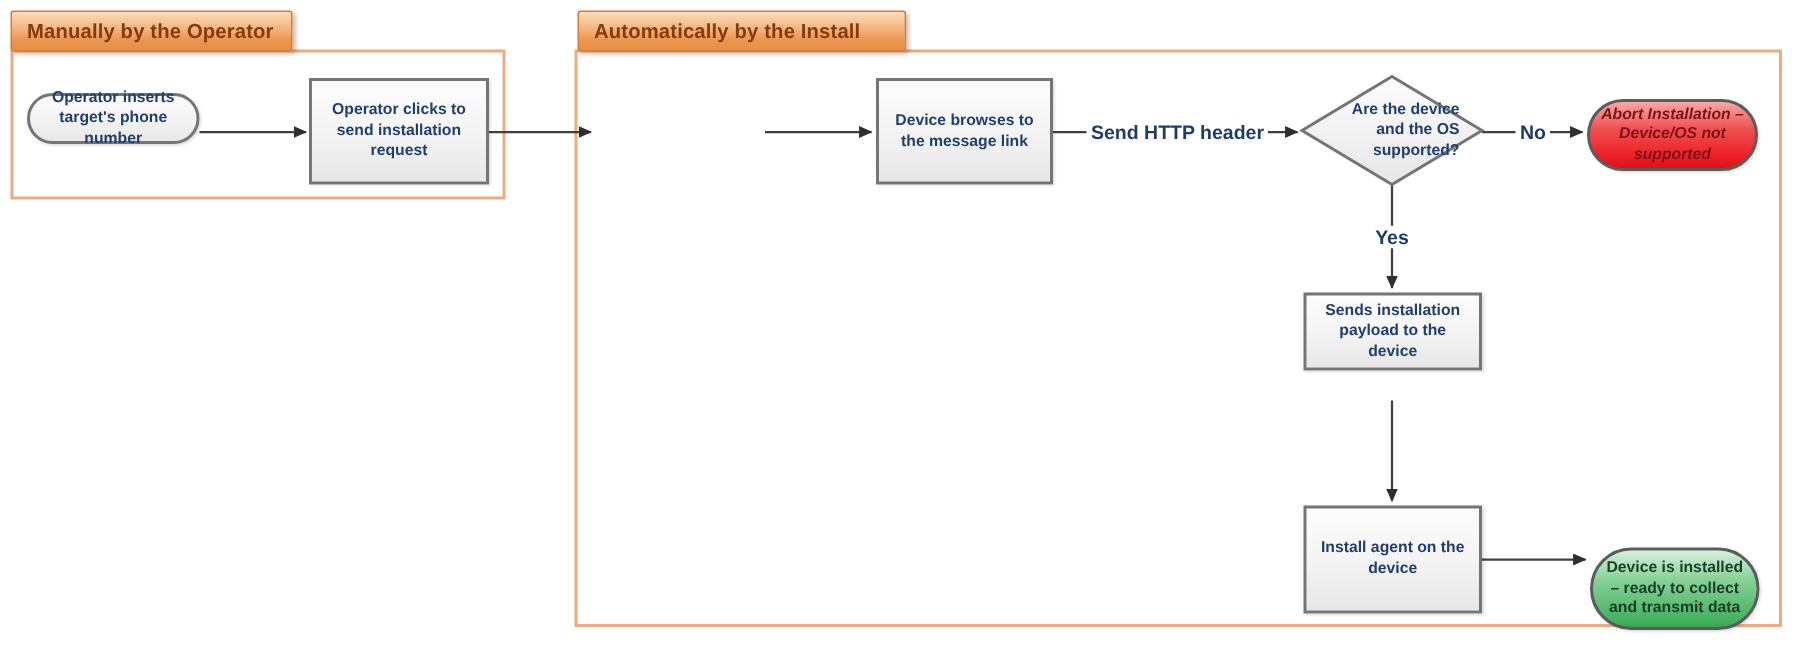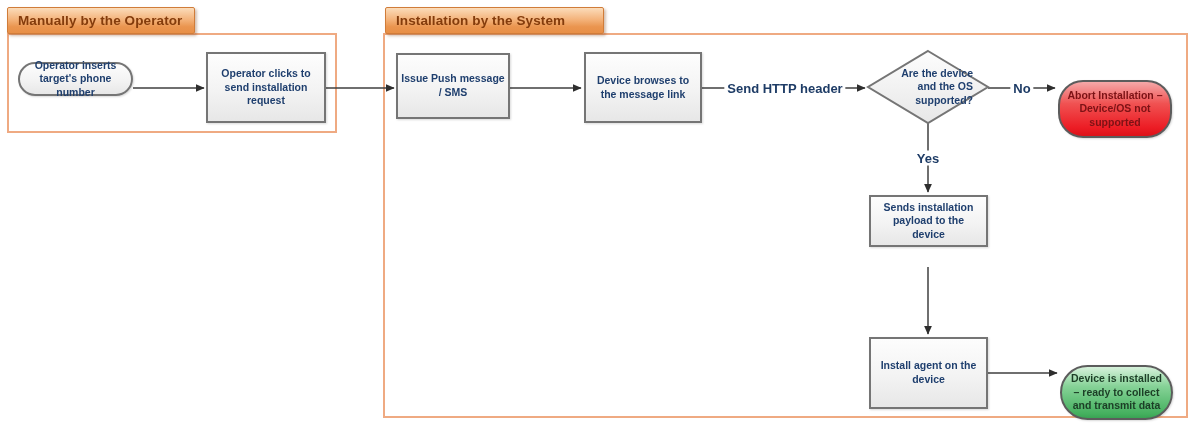--- a/index.html
+++ b/index.html
@@ -33,23 +33,23 @@
     border:2px solid #757575;box-shadow:1px 1px 2px rgba(0,0,0,0.15);
   }
   .stadium{border-radius:26px;}
   .n-operator-inserts{left:18px;top:62px;width:115px;height:34px;padding:0 8px;}
   .n-operator-clicks{left:206px;top:52px;width:120px;height:71px;padding:0 8px;}
   .n-issue-push{left:396px;top:53px;width:114px;height:66px;padding:0 3px;}
   .n-device-browses{left:584px;top:52px;width:118px;height:71px;padding:0 5px;}
   .n-send-payload{left:869px;top:195px;width:119px;height:52px;padding:0 6px;}
   .n-install-agent{left:869px;top:337px;width:119px;height:72px;padding:0 8px;}
   .n-abort{
-    left:1058px;top:80px;width:114px;height:58px;padding:0 7px;border-radius:25px;
+    left:1058px;top:66px;width:114px;height:48px;padding:0 7px;border-radius:25px;
     background:linear-gradient(180deg,#f6a8a8 0%,#f05252 40%,#ec1c24 85%,#dc1118 100%);
-    border:2px solid #5c5c5c;color:#7c1215;
+    border:2px solid #5c5c5c;color:#7c1215;font-style:italic;
   }
   .n-installed{
     left:1060px;top:365px;width:113px;height:55px;padding:0 5px;border-radius:28px;
     background:linear-gradient(180deg,#d6f1db 0%,#86d297 38%,#44b05e 92%,#3aa254 100%);
     border:2px solid #5c5c5c;color:#1c3e26;
   }
   
   .n-decision-label{
     position:absolute;left:873px;top:56px;width:110px;height:62px;box-sizing:border-box;
     display:flex;align-items:center;justify-content:center;text-align:right;
@@ -70,21 +70,21 @@
 
 <div class="canvas">
 
   <div class="group group-manual"></div>
   <div class="group group-auto"></div>
 
   <div class="tab tab-manual">
     <span>Manually by the Operator</span>
   </div>
   <div class="tab tab-auto">
-    <span>Installation by the System</span>
+    <span>Automatically by the Install</span>
   </div>
 
   <svg class="wires" viewBox="0 0 1200 431" width="1200" height="431">
     <defs>
       <marker id="arr" markerWidth="9" markerHeight="8" refX="8.3" refY="4" orient="auto" markerUnits="userSpaceOnUse">
         <path d="M0,0 L9,4 L0,8 Z" fill="#2e2e2e"></path>
       </marker>
       <linearGradient id="diamondFill" x1="0" y1="0" x2="0" y2="1">
         <stop offset="0" stop-color="#fdfdfd"></stop>
         <stop offset="1" stop-color="#e7e7e7"></stop>
@@ -102,23 +102,20 @@
     </g>
     <polygon points="928,51 988,87 928,123 868,87" fill="url(#diamondFill)" stroke="#757575" stroke-width="2"></polygon>
   </svg>
 
   <div class="node stadium n-operator-inserts">
     <span>Operator inserts target's phone number</span>
   </div>
   <div class="node n-operator-clicks">
     <span>Operator clicks to send installation request</span>
   </div>
-  <div class="node n-issue-push">
-    <span>Issue Push message / SMS</span>
-  </div>
   <div class="node n-device-browses">
     <span>Device browses to the message link</span>
   </div>
   <div class="n-decision-label">
     <span>Are the device and the OS supported?</span>
   </div>
   <div class="node n-abort">
     <span>Abort Installation – Device/OS not supported</span>
   </div>
   <div class="node n-send-payload">

